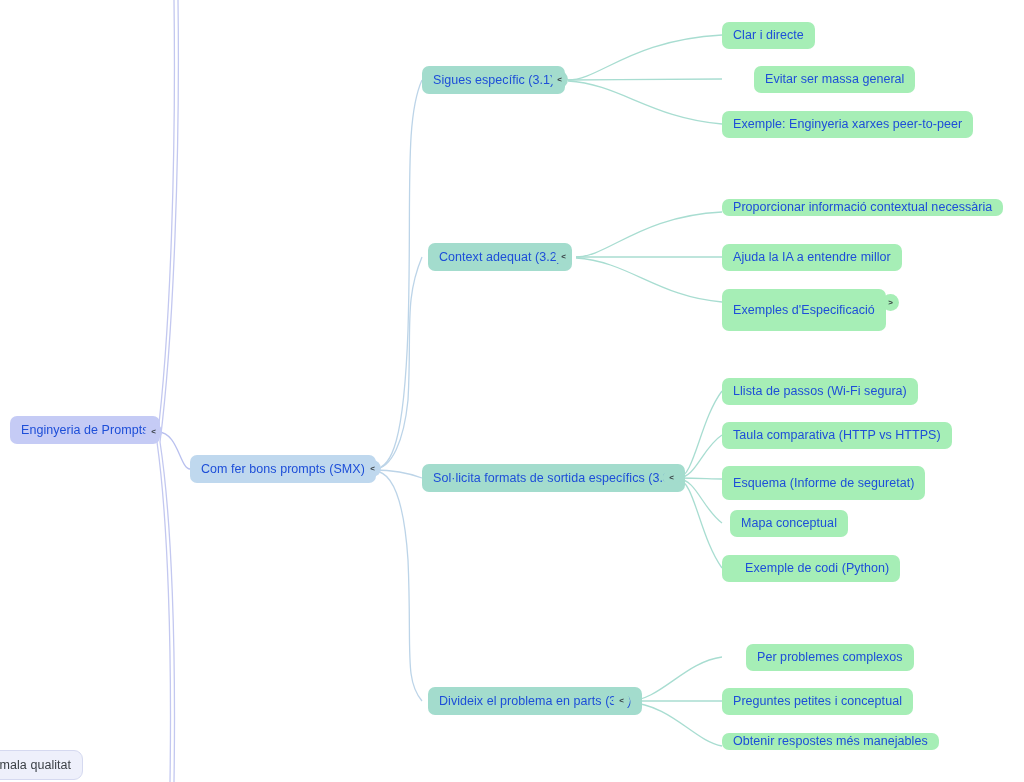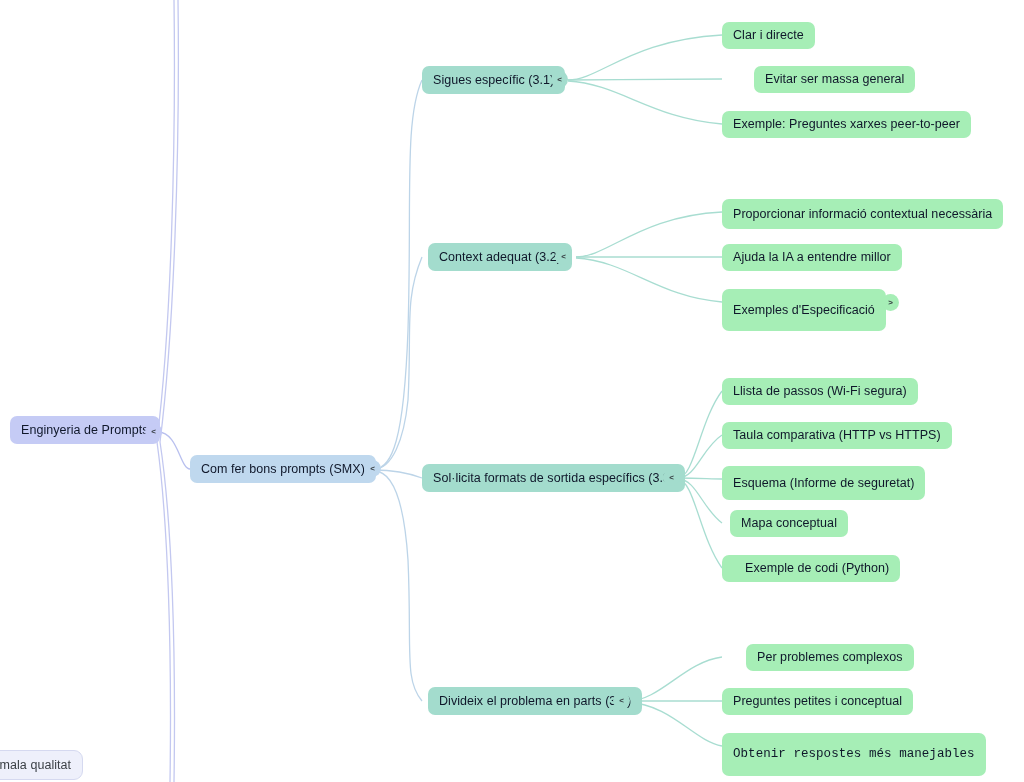--- a/index.html
+++ b/index.html
@@ -24,21 +24,21 @@
     pointer-events: none;
   }
   .node {
     position: absolute;
     box-sizing: border-box;
     display: flex;
     align-items: center;
     border-radius: 7px;
     font-size: 12.5px;
     line-height: 1.2;
-    color: #0f172a;
+    color: #1d4ed8;
     padding: 0 11px;
     white-space: nowrap;
     letter-spacing: 0.05px;
   }
   .node.root {
     background: #c5cbf5;
     font-size: 12.5px;
   }
   .node.lvl2 {
     background: #bfd8ee;
@@ -146,29 +146,29 @@
   </div>
   <div class="toggle t-lvl3" style="left:551px; top:71px;">&lt;</div>
 
   <div class="node leaf" style="left:722px; top:22px; height:27px;">
     <span>Clar i directe</span>
   </div>
   <div class="node leaf" style="left:722px; top:66px; height:27px;margin-left:32px;">
     <span>Evitar ser massa general</span>
   </div>
   <div class="node leaf" style="left:722px; top:111px; height:27px;">
-    <span>Exemple: Preguntes xarxes peer-to-peer</span>
+    <span>Exemple: Enginyeria xarxes peer-to-peer</span>
   </div>
 
   <div class="node lvl3" style="left:428px; top:243px; height:28px;">
     <span>Context adequat (3.2)</span>
   </div>
   <div class="toggle t-lvl3" style="left:555px; top:248px;">&lt;</div>
 
-  <div class="node leaf" style="left:722px; top:199px; height:30px;justify-content:flex-end;">
+  <div class="node leaf" style="left:722px; top:199px; height:17px;justify-content:flex-end;">
     <span>Proporcionar informació contextual necessària</span>
   </div>
   <div class="node leaf" style="left:722px; top:244px; height:27px;">
     <span>Ajuda la IA a entendre millor</span>
   </div>
   <div class="node leaf" style="left:722px; top:289px; height:42px;">
     <span>Exemples d'Especificació</span>
   </div>
   <div class="toggle t-leaf" style="left:882px; top:294px;">&gt;</div>
 
@@ -197,21 +197,21 @@
     <span>Divideix el problema en parts (3.4)</span>
   </div>
   <div class="toggle t-lvl3" style="left:613px; top:692px;">&lt;</div>
 
   <div class="node leaf" style="left:746px; top:644px; height:27px;">
     <span>Per problemes complexos</span>
   </div>
   <div class="node leaf" style="left:722px; top:688px; height:27px;">
     <span>Preguntes petites i conceptual</span>
   </div>
-  <div class="node leaf" style="left:722px; top:733px; height:43px;font-family:Liberation Mono, monospace;">
+  <div class="node leaf" style="left:722px; top:733px; height:17px;">
     <span>Obtenir respostes més manejables</span>
   </div>
 
   <div class="node ghost" style="left:-58px; top:750px; height:30px;">
     <span>ngut de mala qualitat</span>
   </div>
 
 </div>
 
 </body></html>

